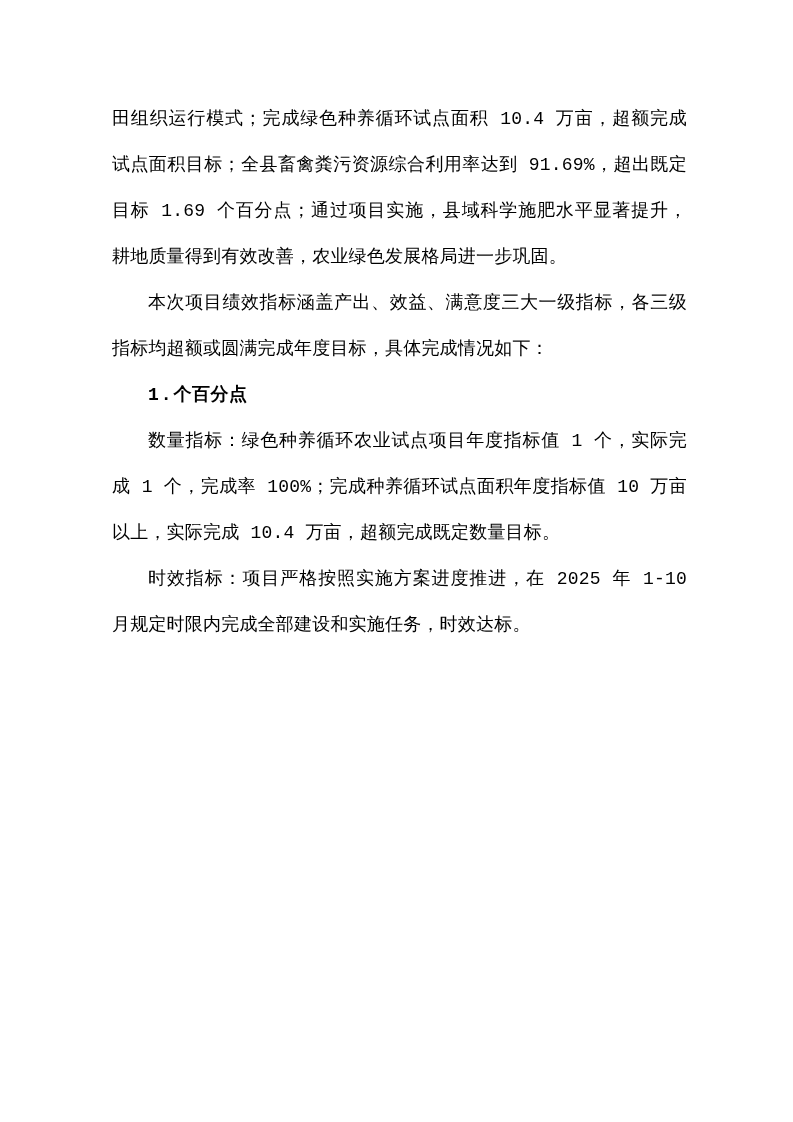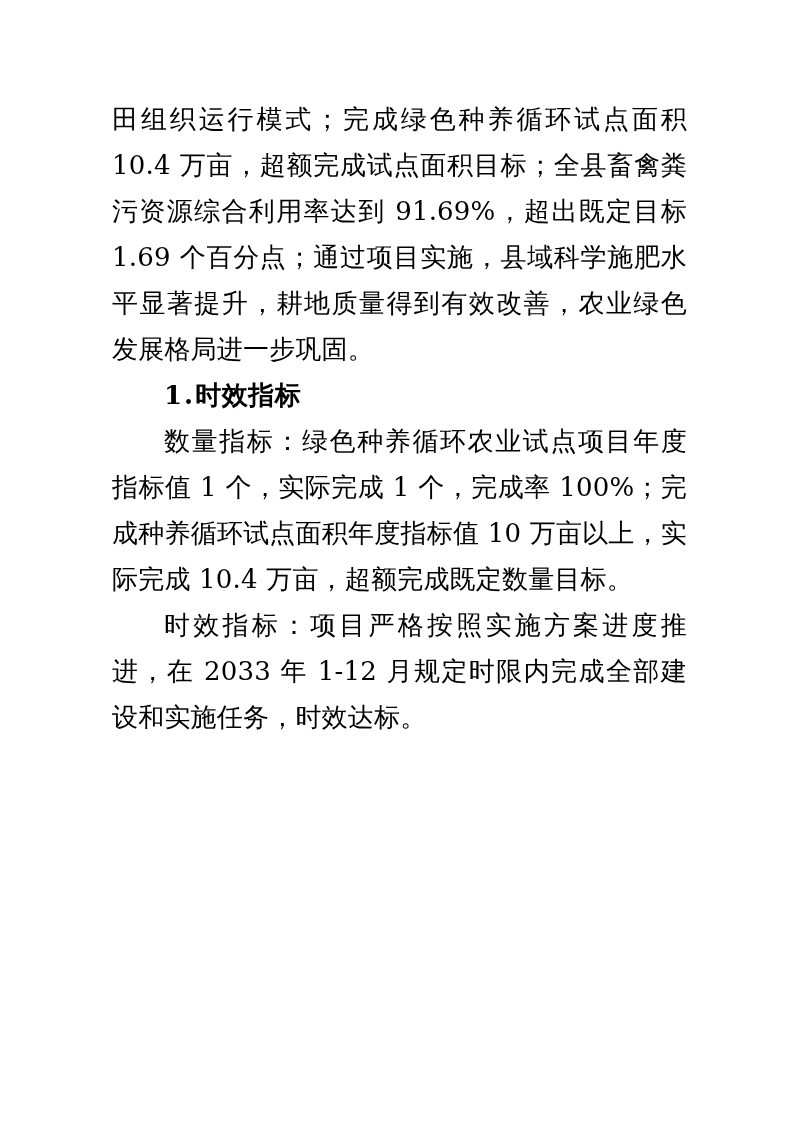--- a/index.html
+++ b/index.html
@@ -15,25 +15,26 @@
     overflow: hidden;
   }
   .page {
     position: relative;
     box-sizing: border-box;
     width: 793px;
     height: 1122px;
     padding: 96px 106px 80px 112px;
   }
   .doc-body {
-    font-size: 26px;
+    font-size: 18px;
     line-height: 46px;
     text-align: justify;
     text-justify: inter-ideograph;
     letter-spacing: 0.2px;
+    font-family: Liberation Mono, monospace;
   }
   p {
     margin: 0;
     padding: 0;
   }
   .para {
     text-indent: 2em;
   }
   .cont {
     text-indent: 0;
@@ -54,25 +55,26 @@
 </style>
 </head>
 <body>
 
 <div class="page">
   <div class="doc-body">
 
     <p class="para cont">田组织运行模式；完成绿色种养循环试点面积 10.4 万亩，超额完成试点面积目标；全县畜禽粪污资源综合利用率达到 91.69%，超出既定目标 1.69 个百分点；通过项目实施，县域科学施肥水平显著提升，耕地质量得到有效改善，农业绿色发展格局进一步巩固。</p>
 
 
+    <p class="para">本次项目绩效指标涵盖产出、效益、满意度三大一级指标，各三级指标均超额或圆满完成年度目标，具体完成情况如下：</p>
 
     <p class="heading-num">
-      <span class="numlabel">1.</span><span>时效指标</span>
+      <span class="numlabel">1.</span><span>个百分点</span>
     </p>
 
     <p class="para">数量指标：绿色种养循环农业试点项目年度指标值 1 个，实际完成 1 个，完成率 100%；完成种养循环试点面积年度指标值 10 万亩以上，实际完成 10.4 万亩，超额完成既定数量目标。</p>
 
 
-    <p class="para">时效指标：项目严格按照实施方案进度推进，在 2033 年 1-12 月规定时限内完成全部建设和实施任务，时效达标。</p>
+    <p class="para">时效指标：项目严格按照实施方案进度推进，在 2025 年 1-10 月规定时限内完成全部建设和实施任务，时效达标。</p>
 
 
   </div>
 </div>
 
 </body></html>

